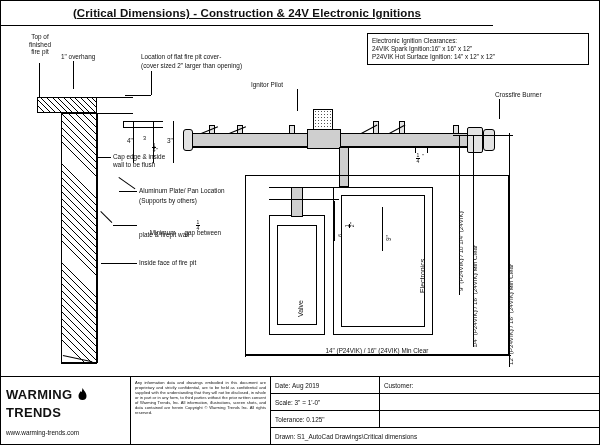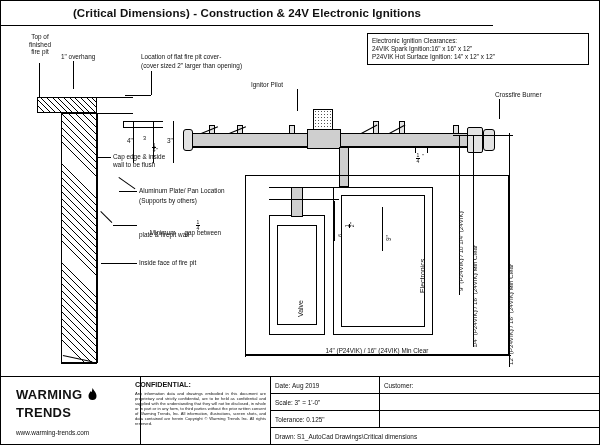--- a/index.html
+++ b/index.html
@@ -14,21 +14,21 @@
     position:relative;
     width:600px;height:445px;
     box-sizing:border-box;
     border:1px solid #000;
     background:#fff;
   }
   .ttl{
     position:absolute;left:0;top:0;width:492px;height:24px;
     border-bottom:1px solid #000;
     display:flex;align-items:center;justify-content:center;
-    font-size:11.5px;font-weight:bold;letter-spacing:.1px;
+    font-size:11.5px;font-weight:bold;letter-spacing:.1px;text-decoration:underline;
   }
   .canvas{position:absolute;left:0;top:24px;width:600px;height:421px;}
 
   
   .lbl{position:absolute;font-size:6.4px;line-height:7.6px;white-space:pre;}
   .lblc{position:absolute;font-size:6.4px;line-height:7.6px;text-align:center;}
   .ln{position:absolute;background:#000;}
   .hl{height:1px;}
   .vl{width:1px;}
   .box{position:absolute;border:1px solid #000;box-sizing:border-box;}
@@ -48,21 +48,21 @@
   .ltgray{background:#e3e3e3;}
 
   
   .notebox{
     position:absolute;border:1px solid #000;box-sizing:border-box;
     padding:3px 4px;font-size:6.3px;line-height:8.2px;background:#fff;
   }
 
   
   .tblock{position:absolute;left:0;bottom:0;width:600px;height:68px;border-top:1px solid #000;box-sizing:border-box;}
-  .tb-logo{position:absolute;left:0;top:0;width:130px;height:68px;border-right:1px solid #000;box-sizing:border-box;margin-left:10px;}
+  .tb-logo{position:absolute;left:0;top:0;width:130px;height:68px;border-right:1px solid #000;box-sizing:border-box;}
   .tb-conf{position:absolute;left:130px;top:0;width:140px;height:68px;border-right:1px solid #000;box-sizing:border-box;padding:3px 4px;}
   .tb-right{position:absolute;left:270px;top:0;width:330px;height:68px;box-sizing:border-box;}
   .tb-row{position:relative;height:17px;border-bottom:1px solid #000;box-sizing:border-box;display:flex;align-items:center;}
   .tb-row:last-child{border-bottom:none;}
   .tb-cell{font-size:6.4px;padding-left:4px;box-sizing:border-box;height:100%;display:flex;align-items:center;}
   .tb-div{border-right:1px solid #000;}
   .conf-title{font-size:7.2px;font-weight:bold;margin-bottom:2px;}
   .conf-body{font-size:4.1px;line-height:5px;text-align:justify;}
   .brand1{font-size:13px;font-weight:bold;letter-spacing:.3px;}
   .brand2{font-size:15px;font-weight:bold;letter-spacing:.5px;}
@@ -243,21 +243,20 @@
           <svg width="11" height="13" viewBox="0 0 11 13">
               <path d="M5.5 0 C7 3 9.5 4.5 9.5 8 A4 4 0 0 1 1.5 8 C1.5 5.5 3 5 3.5 3 C4.2 4.5 5 4.6 5.5 0 Z" fill="#000"></path>
             </svg>
         </span>
         <span class="brand1">TRENDS</span>
       </div>
       <div style="position:absolute;left:5px;top:52px;" class="brandurl">www.warming-trends.com</div>
     </div>
 
     <div class="tb-conf">
-      <div class="conf-title">CONFIDENTIAL:</div>
       <div class="conf-body">Any information data and drawings embodied in this document are proprietary and strictly confidential, are to be held as confidential and supplied with the understanding that they will not be disclosed, in whole or in part or in any form, to third parties without the prior written consent of Warming Trends, Inc. All information, illustrations, screen shots, and data contained are herein Copyright © Warming Trends Inc. All rights reserved.</div>
     </div>
 
     <div class="tb-right">
       <div class="tb-row">
         <div class="tb-cell tb-div" style="width:33%;">
           <span>Date:</span>&nbsp;<span>Aug 2019</span>
         </div>
         <div class="tb-cell" style="width:67%;">
           <span>Customer:</span>

